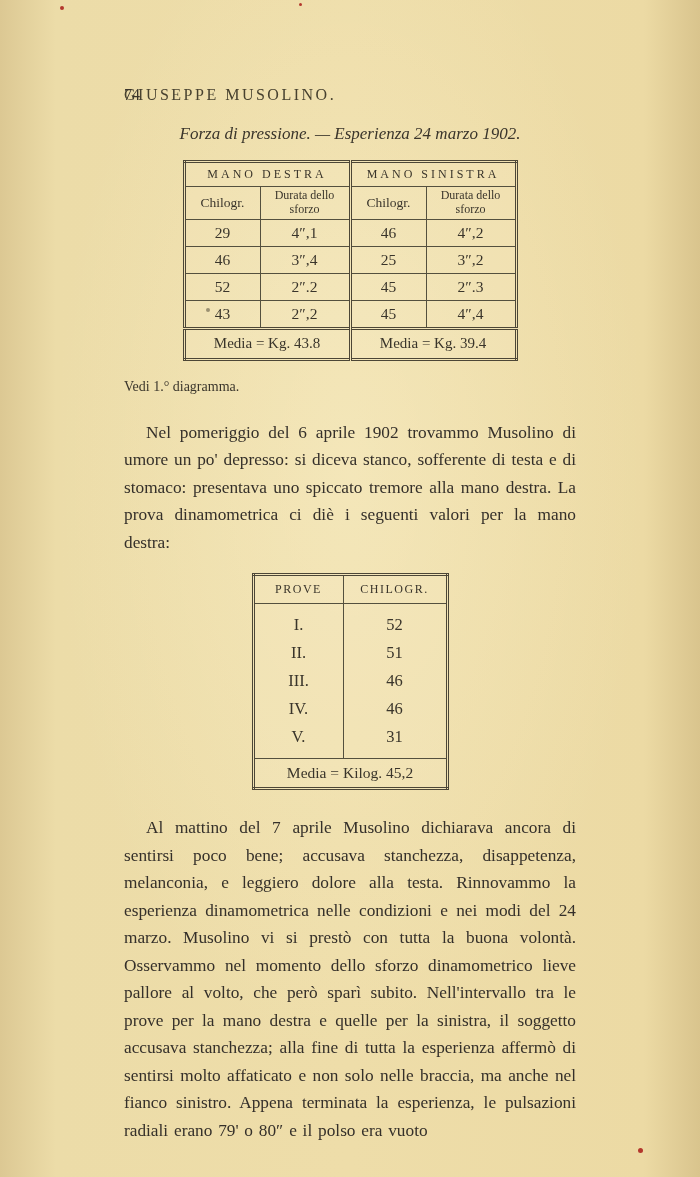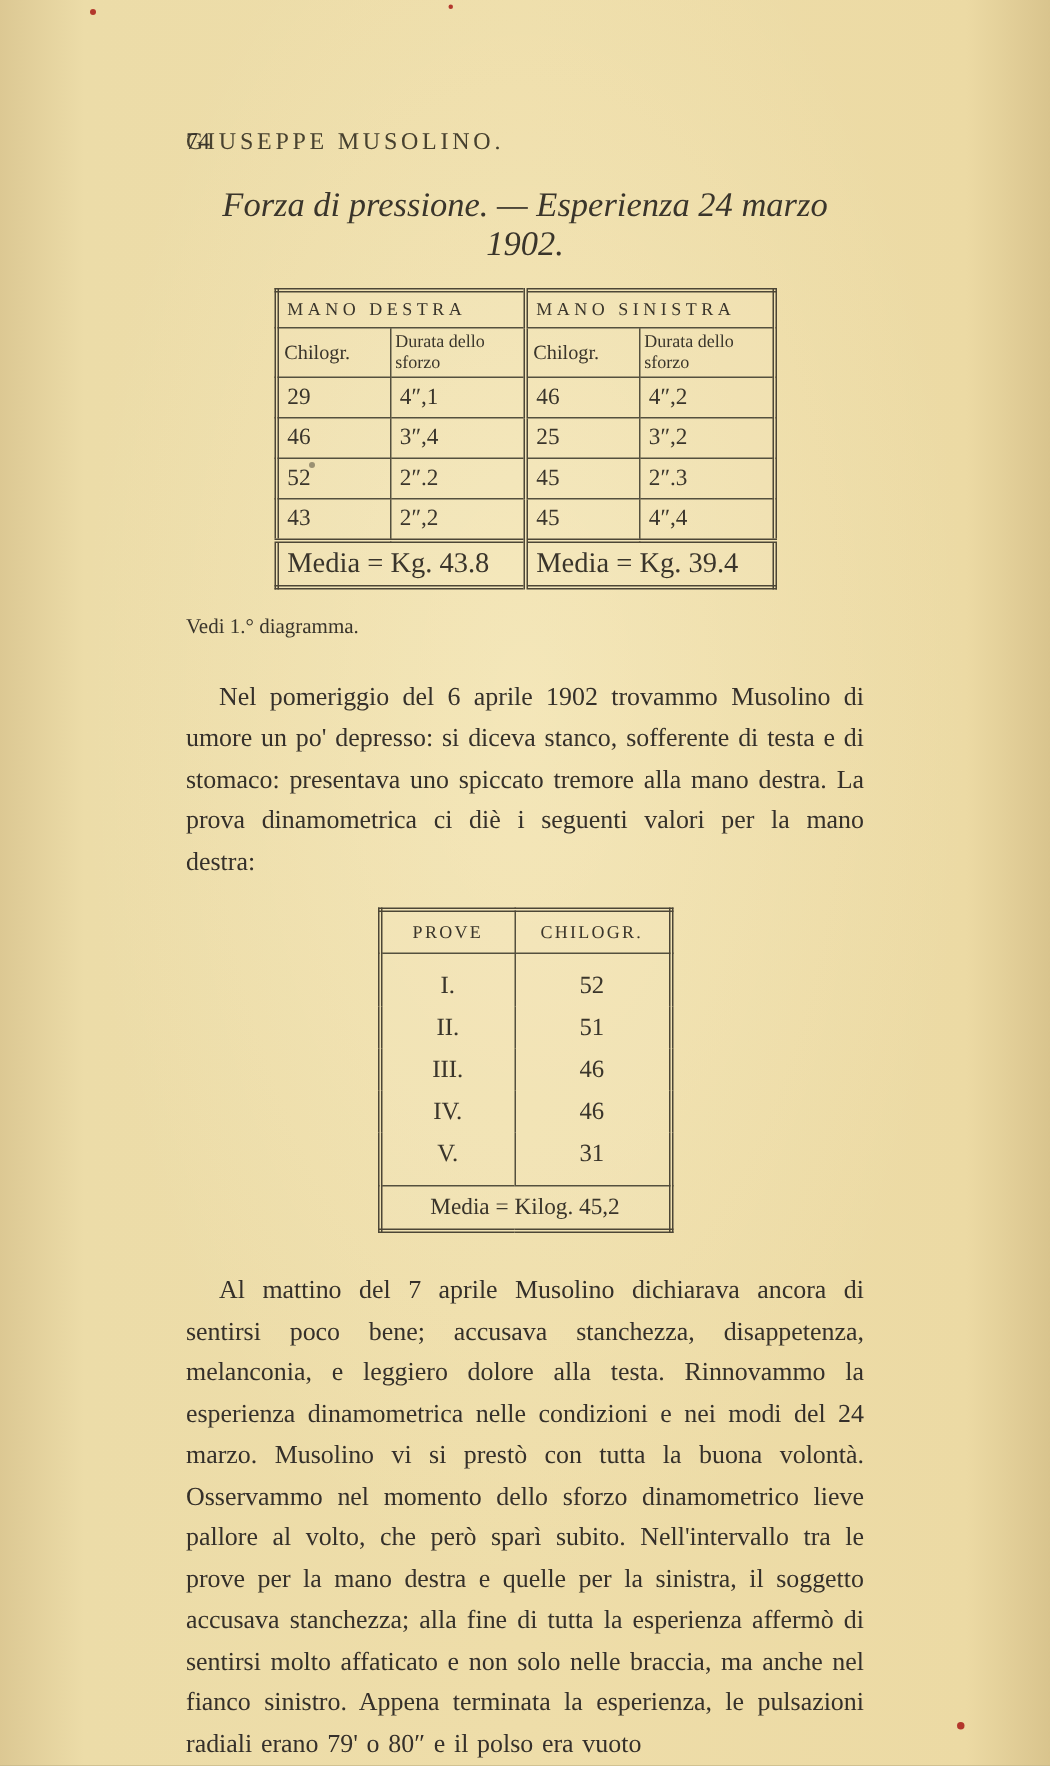--- a/index.html
+++ b/index.html
@@ -8,31 +8,31 @@
     background:
       radial-gradient(ellipse at 50% 40%, rgba(255,248,215,0.35) 0%, rgba(0,0,0,0) 60%),
       linear-gradient(90deg, #dcc893 0%, #ecdca8 8%, #eedda9 50%, #ecdaa4 92%, #d9c48d 100%);
     font-family:"Liberation Serif","DejaVu Serif",serif;
     color:#3a352b;
   }
   .content{position:absolute;left:124px;top:0;width:452px;}
   .headline{position:relative;margin-top:86px;height:20px;}
   .pagenum{position:absolute;left:0;top:0;font-size:16px;}
   .running{display:block;text-align:left;font-size:16px;letter-spacing:2.5px;color:#47412f;}
-  .caption{margin-top:18px;text-align:center;font-style:italic;font-size:23px;}
+  .caption{margin-top:18px;text-align:center;font-style:italic;font-size:17px;}
 
   table{border-collapse:collapse;}
   .tbl1{margin:16px auto 0 auto;border:3px double #4c4636;background:rgba(255,250,225,0.12);}
-  .tbl1 th,.tbl1 td{border:1px solid #54503e;text-align:left;padding:2px 6px;}
+  .tbl1 th,.tbl1 td{border:1px solid #54503e;text-align:center;padding:2px 6px;}
   .tbl1 .grp{font-size:12px;font-weight:normal;letter-spacing:3px;padding:4px 6px;}
   .tbl1 .sub1{font-size:13.5px;font-weight:normal;width:66px;padding:4px 4px;}
   .tbl1 .sub2{font-size:12px;font-weight:normal;width:82px;line-height:1.15;padding:2px 3px;}
   .tbl1 td{font-size:15.5px;height:22px;}
   .tbl1 .mid{border-left:3px double #4c4636;}
-  .tbl1 tfoot td{font-size:19px;border-top:3px double #4c4636;height:24px;}
+  .tbl1 tfoot td{font-size:15px;border-top:3px double #4c4636;height:24px;}
 
   .note{margin-top:18px;font-size:14px;}
 
   .para{margin-top:24px;font-size:17.3px;line-height:27.5px;text-align:justify;
         text-indent:22px;word-spacing:1.5px;color:#35302a;}
 
   .tbl2{margin:12px auto 0 auto;border:3px double #4c4636;background:rgba(255,250,225,0.10);}
   .tbl2 th{font-size:12px;font-weight:normal;letter-spacing:1.5px;border:1px solid #54503e;padding:6px 10px;}
   .tbl2 td{font-size:16.5px;text-align:center;border-left:1px solid #54503e;border-right:1px solid #54503e;height:26px;}
   .tbl2 .c1{width:68px;text-align:center;}

